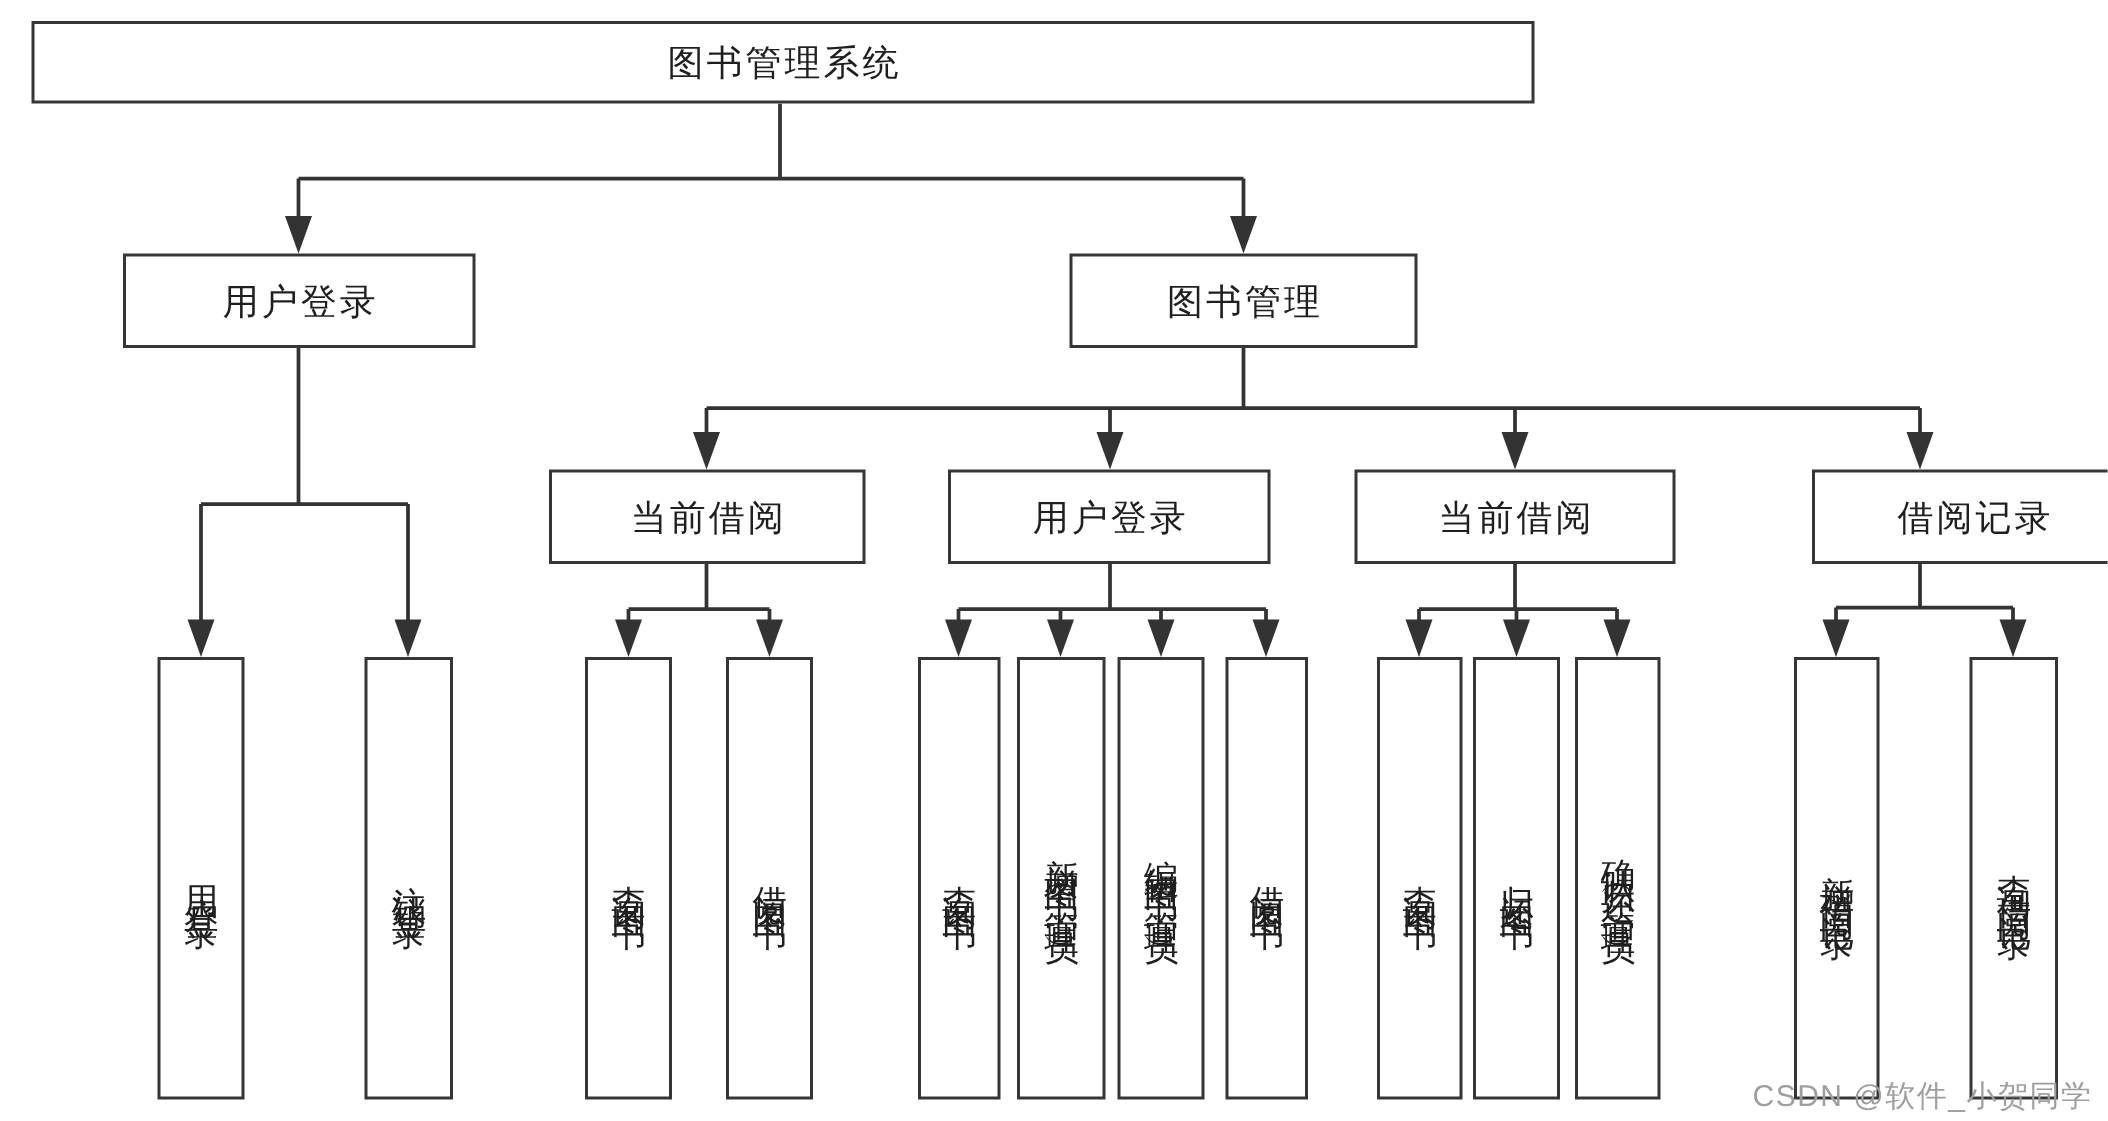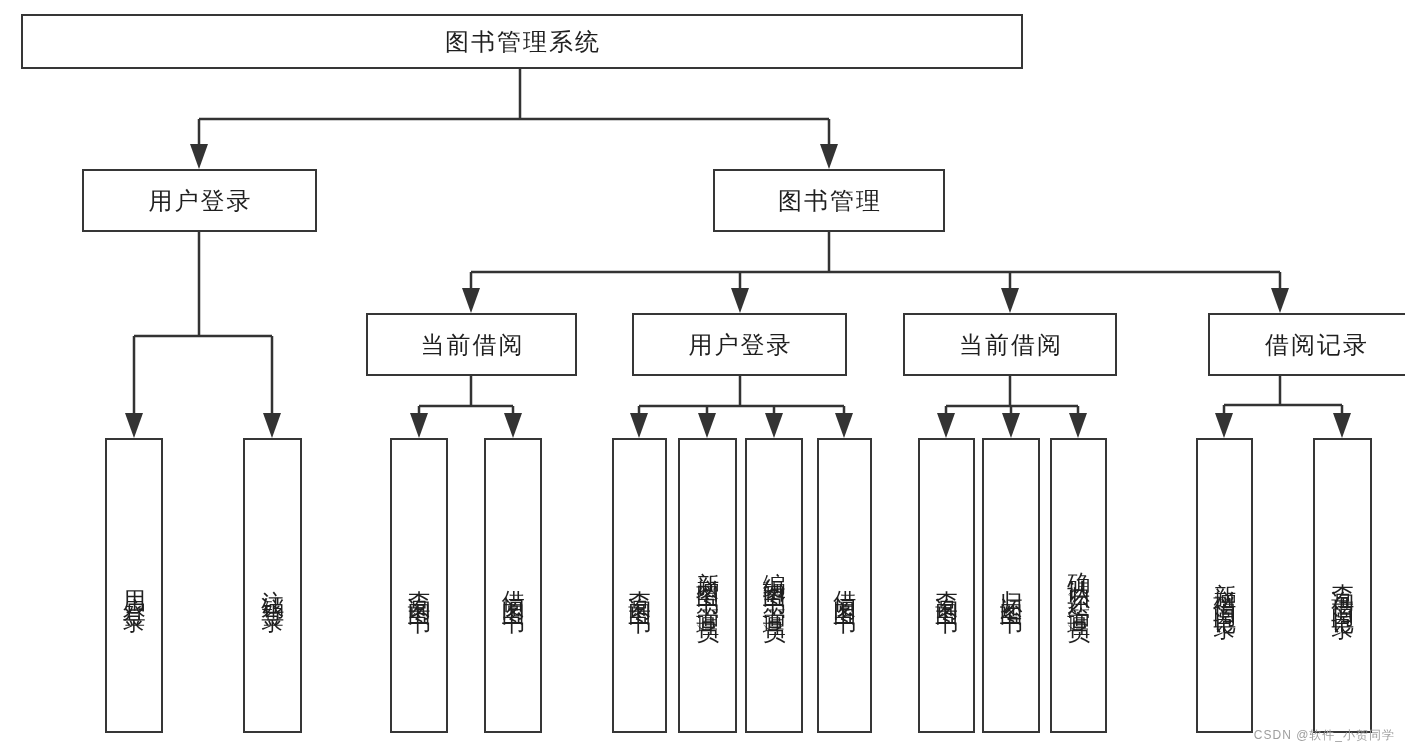--- a/index.html
+++ b/index.html
@@ -41,21 +41,21 @@
     text-orientation: mixed;
     font-size: 23px;
     letter-spacing: 7px;
     line-height: 1.1;
     color: var(--text);
   }
   .watermark {
     position: absolute;
     right: 10px;
     bottom: 3px;
-    font-size: 12px;
+    font-size: 20px;
     letter-spacing: 1px;
     color: var(--watermark);
     white-space: nowrap;
   }
 </style>
 </head>
 <body>
 
 <div id="canvas">
 

